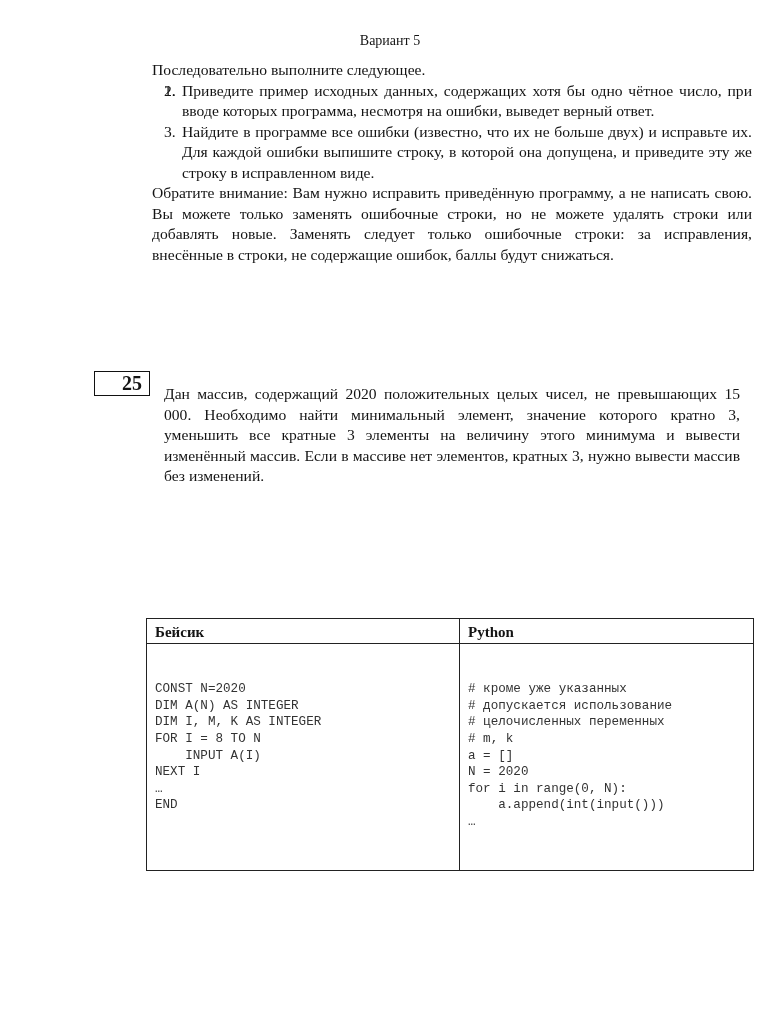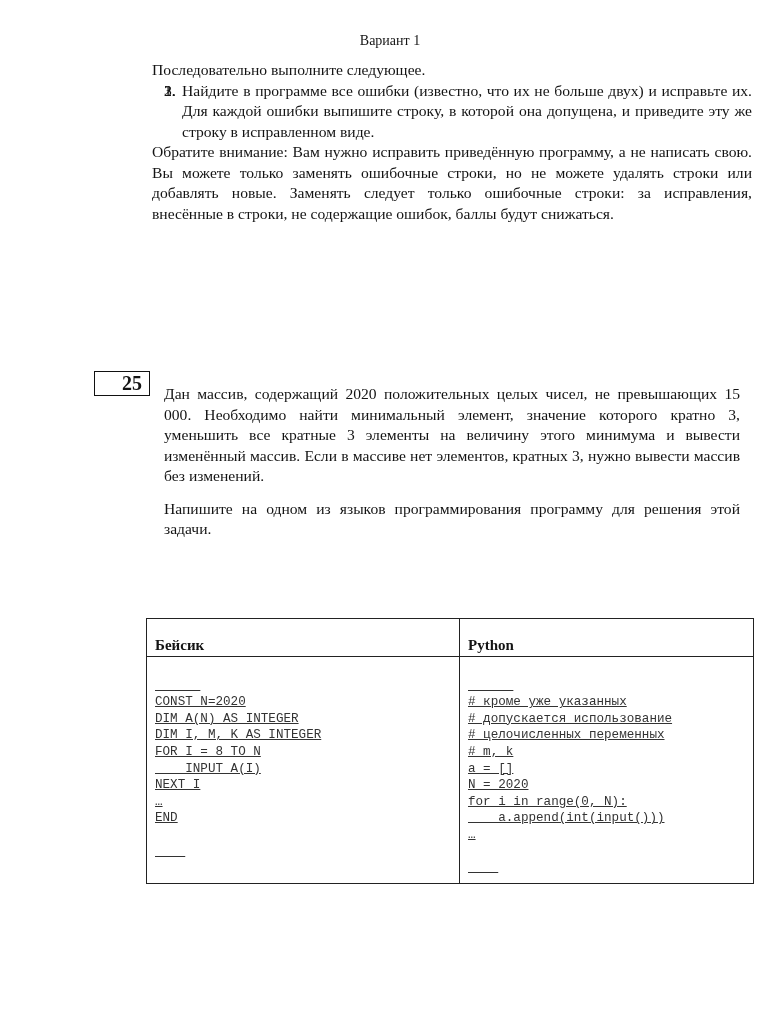--- a/index.html
+++ b/index.html
@@ -14,54 +14,54 @@
   .list li { position: relative; padding-left: 30px; text-align: justify; }
   .list .num { position: absolute; left: 12px; top: 0; }
   .task-num { position: absolute; left: 94px; top: 371px; width: 34px; height: 23px;
               border: 1.5px solid #111; font-weight: bold; font-size: 20px;
               text-align: center; line-height: 23px; padding-left: 20px; }
   .task { top: 372px; }
   .task p { margin: 12px; }
   .code-table { position: absolute; left: 146px; top: 618px; width: 608px;
                 border-collapse: collapse; border: 1.5px solid #222; }
   .code-table th { text-align: left; font-family: "Liberation Serif", serif; font-weight: bold;
-                   font-size: 15px; padding: 17px 8px 2px 8px; border: 1px solid #222; height: 18px; }
+                   font-size: 15px; padding: 4px 8px 2px 8px; border: 1px solid #222; height: 18px; }
   .code-table td { vertical-align: top; border: 1px solid #222; padding: 4px 8px 6px 8px;
                    font-family: "Liberation Mono", monospace; font-size: 12.6px; line-height: 16.6px;
-                   color: #333; white-space: pre; height: 146px; text-decoration: underline; }
+                   color: #333; white-space: pre; height: 146px; }
   .code-table .col1 { width: 296px; }
   .code-line { display: block; }
 </style>
 </head>
 <body>
 
-<div class="page-header">Вариант 1</div>
+<div class="page-header">Вариант 5</div>
 
 <div class="block intro">
   <div>Последовательно выполните следующее.</div>
   <ol class="list">
     <li>
       <span class="num">1.</span>
     </li>
     <li>
       <span class="num">2.</span>
+      <span>Приведите пример исходных данных, содержащих хотя бы одно чётное число, при вводе которых программа, несмотря на ошибки, выведет верный ответ.</span>
     </li>
     <li>
       <span class="num">3.</span>
       <span>Найдите в программе все ошибки (известно, что их не больше двух) и исправьте их. Для каждой ошибки выпишите строку, в которой она допущена, и приведите эту же строку в исправленном виде.</span>
     </li>
   </ol>
   <div class="justify">Обратите внимание: Вам нужно исправить приведённую программу, а не написать свою. Вы можете только заменять ошибочные строки, но не можете удалять строки или добавлять новые. Заменять следует только ошибочные строки: за исправления, внесённые в строки, не содержащие ошибок, баллы будут снижаться.</div>
 </div>
 
 <div class="task-num">25</div>
 
 <div class="block task">
   <p class="justify">Дан массив, содержащий 2020 положительных целых чисел, не превышающих 15 000. Необходимо найти минимальный элемент, значение которого кратно 3, уменьшить все кратные 3 элементы на величину этого минимума и вывести изменённый массив. Если в массиве нет элементов, кратных 3, нужно вывести массив без изменений.</p>
-  <p class="justify">Напишите на одном из языков программирования программу для решения этой задачи.</p>
 </div>
 
 <table class="code-table">
   <tbody>
       <tr>
     <th class="col1">Бейсик</th>
     <th>Python</th>
   </tr>
   <tr>
     <td class="col1">

